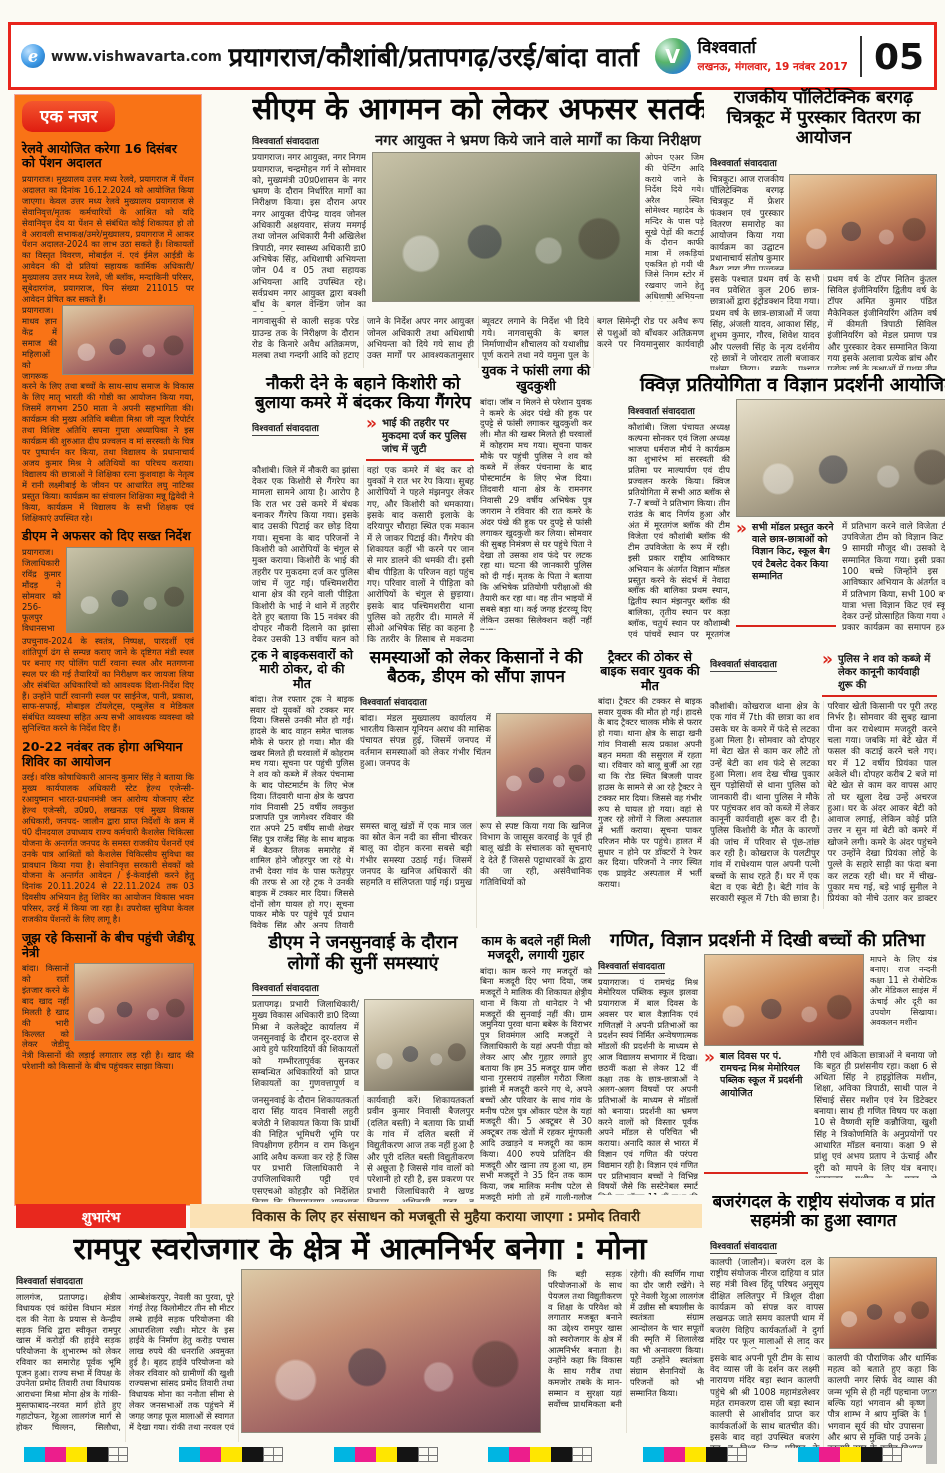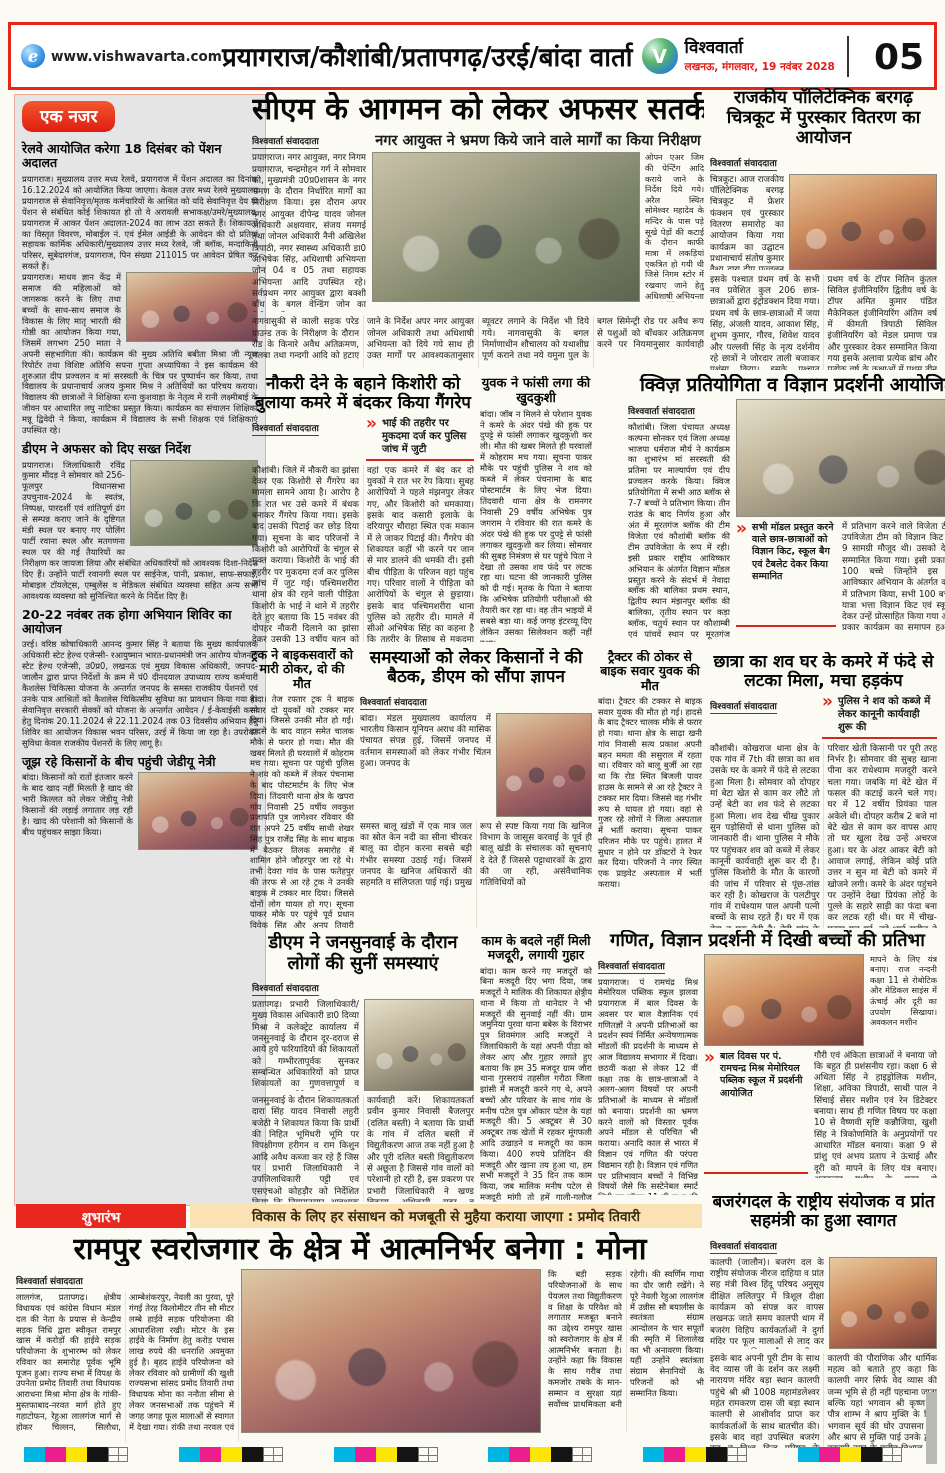--- a/index.html
+++ b/index.html
@@ -16,21 +16,21 @@
   .ie-icon::before{content:'e';}
   .url{font-weight:bold;font-size:13.5px;color:#222;}
   .masthead{flex:1;text-align:center;font-size:26px;font-weight:800;color:#0c0c0c;white-space:nowrap;}
   .brand{display:flex;align-items:center;gap:7px;padding:0 8px;}
   .logo-globe{width:36px;height:36px;border-radius:50%;flex:0 0 auto;
       background:radial-gradient(circle at 30% 28%,#d8f3e3,#58b46a 40%,#2e86c8 75%,#195f96);
       color:#fff;display:flex;align-items:center;justify-content:center;font-size:19px;font-weight:800;}
   .logo-globe::before{content:'V';}
   .brand-name{font-size:17px;font-weight:800;color:#0c0c0c;line-height:1;}
   .brand-date{font-size:10.5px;font-weight:bold;color:#e02019;margin-top:3px;}
-  .pageno{border-left:2px solid #333;margin-left:4px;padding:0 10px 0 25px;font-size:36px;font-weight:800;color:#111;}
+  .pageno{border-left:2px solid #333;margin-left:4px;padding:0 10px 0 12px;font-size:36px;font-weight:800;color:#111;}
   
   .art{position:absolute;overflow:hidden;box-sizing:border-box;}
   .art .hl{margin:0 0 3px;text-align:center;font-weight:800;color:#080808;line-height:1.14;}
   .byline{font-weight:bold;font-size:9px;border-bottom:1.5px solid #444;display:inline-block;
           padding-bottom:1px;margin:0 0 3px;}
   .body{font-size:8.7px;line-height:1.3;text-align:justify;color:#222;}
   .cols2{column-count:2;column-gap:8px;column-rule:1px solid #e3dfd2;}
   .cols4{column-count:4;column-gap:8px;column-rule:1px solid #e3dfd2;}
   .pq{display:flex;gap:5px;border-bottom:2px solid #d9261c;padding-bottom:4px;margin-bottom:4px;
       font-weight:bold;font-size:10px;line-height:1.3;align-items:flex-start;}
@@ -39,22 +39,22 @@
       background:linear-gradient(150deg,#c9c3a8,#a8a68c 30%,#7d8468 62%,#5c654f);}
   .ph::before{content:'';position:absolute;inset:0;background:
       radial-gradient(circle at 18% 68%,rgba(255,255,255,.38) 0 7%,transparent 8%),
       radial-gradient(circle at 42% 60%,rgba(35,40,60,.45) 0 9%,transparent 10%),
       radial-gradient(circle at 66% 66%,rgba(255,255,255,.3) 0 6%,transparent 7%),
       radial-gradient(circle at 85% 58%,rgba(60,48,40,.42) 0 8%,transparent 9%);}
   .ph-crowd{background:linear-gradient(160deg,#dcc9a6,#c58f74 35%,#9c5f62 68%,#6e4452);}
   .ph-indoor{background:linear-gradient(160deg,#e6dfca,#bfb49a 40%,#8e8673 76%,#6b6456);}
   .ph-event{background:linear-gradient(160deg,#e8c9a0,#cf9060 40%,#a05a48 76%,#70403a);}
   
-  .sidebar{position:absolute;left:14px;top:94px;width:252px;height:1112px;border:1px solid #f0a79e;
-           background:#e5e5e5;padding:5px 7px;box-sizing:border-box;overflow:hidden;}
+  .sidebar{position:absolute;left:14px;top:94px;width:188px;height:1112px;border:1px solid #f0a79e;
+           background:#f97316;padding:5px 7px;box-sizing:border-box;overflow:hidden;}
   .eknajar{background:linear-gradient(180deg,#f4562e,#df1d10);color:#fff;font-size:17px;font-weight:800;
            padding:3px 18px 5px;border-radius:10px;display:inline-block;margin:1px 0 4px;}
   .brief h3{font-size:12.6px;font-weight:800;margin:6px 0 3px;line-height:1.15;color:#080808;text-align:left;}
   .brief .body{font-size:8.4px;}
   .brief .ph{float:right;margin:0 0 3px 5px;}
   
   .shubh{position:absolute;left:16px;top:1204px;width:170px;height:24px;background:#e8281e;color:#fff;
          font-size:14px;font-weight:800;display:flex;align-items:center;justify-content:center;}
   .banner{position:absolute;left:190px;top:1204px;width:512px;height:24px;background:#fbe2b5;
           color:#3a2a10;font-size:13.5px;font-weight:800;display:flex;align-items:center;
@@ -79,30 +79,30 @@
   <div class="header">
     <div class="h-left">
       <span class="ie-icon"></span>
       <span class="url">www.vishwavarta.com</span>
     </div>
     <div class="masthead">प्रयागराज/कौशांबी/प्रतापगढ़/उरई/बांदा वार्ता</div>
     <div class="brand">
       <span class="logo-globe"></span>
       <div>
         <div class="brand-name">विश्ववार्ता</div>
-        <div class="brand-date">लखनऊ,  मंगलवार, 19 नवंबर 2028</div>
+        <div class="brand-date">लखनऊ,  मंगलवार, 19 नवंबर 2017</div>
       </div>
     </div>
     <div class="pageno">05</div>
   </div>
 
   <aside class="sidebar">
     <div class="eknajar">एक नजर</div>
     <div class="brief">
-      <h3>रेलवे आयोजित करेगा 18 दिसंबर को  पेंशन अदालत</h3>
+      <h3>रेलवे आयोजित करेगा 16 दिसंबर को  पेंशन अदालत</h3>
       <div class="body">प्रयागराज। मुख्यालय उत्तर मध्य रेलवे, प्रयागराज में पेंशन अदालत का दिनांक 16.12.2024 को आयोजित किया जाएगा। केवल उत्तर मध्य रेलवे मुख्यालय प्रयागराज से सेवानिवृत्त/मृतक कर्मचारियों के आश्रित को यदि सेवानिवृत्त देय या पेंशन से संबंधित कोई शिकायत हो तो वे अरावली सभाकक्ष/उमरे/मुख्यालय, प्रयागराज में आकर पेंशन अदालत-2024 का लाभ उठा सकते हैं। शिकायतों का विस्तृत विवरण, मोबाईल नं. एवं ईमेल आईडी के आवेदन की दो प्रतियां सहायक कार्मिक अधिकारी/मुख्यालय उत्तर मध्य रेलवे, जी ब्लॉक, मन्दाकिनी परिसर, सूबेदारगंज, प्रयागराज, पिन संख्या 211015 पर आवेदन प्रेषित कर सकते हैं।</div>
     </div>
     <div class="brief">
       <div class="body"><span class="ph ph-crowd" style="width:132px;height:70px;"></span><span>प्रयागराज। माधव ज्ञान केंद्र में समाज की महिलाओं को जागरूक करने के लिए तथा बच्चों के साथ-साथ समाज के विकास के लिए मातृ भारती की गोष्ठी का आयोजन किया गया, जिसमें लगभग 250 माता ने अपनी सहभागिता की। कार्यक्रम की मुख्य अतिथि बबीता मिश्रा जी न्यूज रिपोर्टर तथा विशिष्ट अतिथि सपना गुप्ता अध्यापिका ने इस कार्यक्रम की शुरुआत दीप प्रज्वलन व मां सरस्वती के चित्र पर पुष्पार्चन कर किया, तथा विद्यालय के प्रधानाचार्य अजय कुमार मिश्र ने अतिथियों का परिचय कराया। विद्यालय की छात्राओं ने शिक्षिका रत्ना कुशवाहा के नेतृत्व में रानी लक्ष्मीबाई के जीवन पर आधारित लघु नाटिका प्रस्तुत किया। कार्यक्रम का संचालन शिक्षिका मन्नू द्विवेदी ने किया, कार्यक्रम में विद्यालय के सभी शिक्षक एवं शिक्षिकाएं उपस्थित रहे।</span></div>
     </div>
     <div class="brief">
       <h3>डीएम ने अफसर को दिए सख्त निर्देश</h3>
       <div class="body"><span class="ph" style="width:128px;height:86px;"></span><span>प्रयागराज। जिलाधिकारी रविंद्र कुमार मौंदड़ ने सोमवार को 256- फूलपुर विधानसभा उपचुनाव-2024 के स्वतंत्र, निष्पक्ष, पारदर्शी एवं शांतिपूर्ण ढंग से सम्पन्न कराए जाने के दृष्टिगत मंडी स्थल पर बनाए गए पोलिंग पार्टी रवाना स्थल और मतगणना स्थल पर की गई तैयारियों का निरीक्षण कर जायजा लिया और संबंधित अधिकारियों को आवश्यक दिशा-निर्देश दिए हैं। उन्होंने पार्टी रवानगी स्थल पर साईनेज, पानी, प्रकाश, साफ-सफाई, मोबाइल टॉयलेट्स, एम्बुलेंस व मेडिकल संबंधित व्यवस्था सहित अन्य सभी आवश्यक व्यवस्था को सुनिश्चित करने के निर्देश दिए हैं।</span></div>
     </div>
     <div class="brief">
@@ -148,21 +148,21 @@
     <div class="flexr" style="align-items:flex-start;">
       <div style="width:50%;"><div class="byline">विश्ववार्ता संवाददाता</div></div>
       <div class="pq" style="width:50%;">
         <span class="mk">»</span>
         <span>भाई की तहरीर पर मुकदमा दर्ज कर पुलिस जांच में जुटी</span>
       </div>
     </div>
     <div class="body cols2" style="height:200px;">कौशांबी। जिले में नौकरी का झांसा देकर एक किशोरी से गैंगरेप का मामला सामने आया है। आरोप है कि रात भर उसे कमरे में बंधक बनाकर गैंगरेप किया गया। इसके बाद उसकी पिटाई कर छोड़ दिया गया। सूचना के बाद परिजनों ने किशोरी को आरोपियों के चंगुल से मुक्त कराया। किशोरी के भाई की तहरीर पर मुकदमा दर्ज कर पुलिस जांच में जुट गई। पश्चिमशरीरा थाना क्षेत्र की रहने वाली पीड़िता किशोरी के भाई ने थाने में तहरीर देते हुए बताया कि 15 नवंबर की दोपहर नौकरी दिलाने का झांसा देकर उसकी 13 वर्षीय बहन को आरोपी ने कटारी कस्बा बुलाया। वहां एक कमरे में बंद कर दो युवकों ने रात भर रेप किया। सुबह आरोपियों ने पहले मंझनपुर लेकर गए, और किशोरी को धमकाया। इसके बाद कसारी इलाके के दरियापुर चौराहा स्थित एक मकान में ले जाकर पिटाई की। गैंगरेप की शिकायत कहीं भी करने पर जान से मार डालने की धमकी दी। इसी बीच पीड़िता के परिजन वहां पहुंच गए। परिवार वालों ने पीड़िता को आरोपियों के चंगुल से छुड़ाया। इसके बाद पश्चिमशरीरा थाना पुलिस को तहरीर दी। मामले में सीओ अभिषेक सिंह का कहना है कि तहरीर के हिसाब से मुकदमा पंजीकृत करवा दिया गया था। इसमें गहनता से जांच की जा रही है। जो भी तथ्य सामने आएंगे उसी के आधार पर आवश्यक कार्यवाही की जाएगी।</div>
   </section>
 
-  <section class="art" style="left:480px;top:376px;width:112px;height:266px;">
+  <section class="art" style="left:480px;top:364px;width:112px;height:266px;">
     <h2 class="hl" style="font-size:13px;">युवक ने फांसी लगा की खुदकुशी</h2>
     <div class="body" style="font-size:8.4px;">बांदा। जॉब न मिलने से परेशान युवक ने कमरे के अंदर पंखे की हुक पर दुपट्टे से फांसी लगाकर खुदकुशी कर ली। मौत की खबर मिलते ही घरवालों में कोहराम मच गया। सूचना पाकर मौके पर पहुंची पुलिस ने शव को कब्जे में लेकर पंचनामा के बाद पोस्टमार्टम के लिए भेज दिया। तिंदवारी थाना क्षेत्र के रामनगर निवासी 29 वर्षीय अभिषेक पुत्र जगराम ने रविवार की रात कमरे के अंदर पंखे की हुक पर दुपट्टे से फांसी लगाकर खुदकुशी कर लिया। सोमवार की सुबह निमंत्रण से घर पहुंचे पिता ने देखा तो उसका शव फंदे पर लटक रहा था। घटना की जानकारी पुलिस को दी गई। मृतक के पिता ने बताया कि अभिषेक प्रतियोगी परीक्षाओं की तैयारी कर रहा था। वह तीन भाइयों में सबसे बड़ा था। कई जगह इंटरव्यू दिए लेकिन उसका सिलेक्शन कहीं नहीं हुआ।</div>
   </section>
 
   <section class="art" style="left:628px;top:374px;width:339px;height:272px;">
     <h2 class="hl nowrap" style="font-size:19px;">क्विज़ प्रतियोगिता व विज्ञान प्रदर्शनी आयोजित</h2>
     <div class="flexr" style="gap:6px;">
       <div style="width:102px;flex:0 0 auto;">
         <div class="byline">विश्ववार्ता संवाददाता</div>
         <div class="body" style="font-size:8.4px;height:218px;overflow:hidden;">कौशांबी। जिला पंचायत अध्यक्ष कल्पना सोनकर एवं जिला अध्यक्ष भाजपा धर्मराज मौर्य ने कार्यक्रम का शुभारंभ मां सरस्वती की प्रतिमा पर माल्यार्पण एवं दीप प्रज्वलन करके किया। क्विज प्रतियोगिता में सभी आठ ब्लॉक से 7-7 बच्चों ने प्रतिभाग किया। तीन राउंड के बाद निर्णय हुआ और अंत में मूरतगंज ब्लॉक की टीम विजेता एवं कौशांबी ब्लॉक की टीम उपविजेता के रूप में रही। इसी प्रकार राष्ट्रीय आविष्कार अभियान के अंतर्गत विज्ञान मॉडल प्रस्तुत करने के संदर्भ में नेवादा ब्लॉक की बालिका प्रथम स्थान, द्वितीय स्थान मंझनपुर ब्लॉक की बालिका, तृतीय स्थान पर कड़ा ब्लॉक, चतुर्थ स्थान पर कौशाम्बी एवं पांचवें स्थान पर मूरतगंज ब्लॉक की बालिका रही।</div>
@@ -194,21 +194,20 @@
     </div>
     <div class="body cols2" style="margin-top:4px;height:108px;">समस्त बालू खंडों में एक मात्र जल का स्रोत केन नदी का सीना चीरकर बालू का दोहन करना सबसे बड़ी गंभीर समस्या उठाई गई। जिसमें जनपद के खनिज अधिकारों की सहमति व संलिप्तता पाई गई। प्रमुख रूप से स्पष्ट किया गया कि खनिज विभाग के जासूस करवाई के पूर्व ही बालू खंडी के संचालक को सूचनाएं दे देते हैं जिससे पट्टाधारकों के द्वारा की जा रही, असंवैधानिक गतिविधियों को</div>
   </section>
 
   <section class="art" style="left:598px;top:650px;width:104px;height:278px;">
     <h2 class="hl" style="font-size:12.5px;">ट्रैक्टर की ठोकर से बाइक सवार युवक की मौत</h2>
     <div class="body" style="font-size:8.3px;">बांदा। ट्रैक्टर की टक्कर से बाइक सवार युवक की मौत हो गई। हादसे के बाद ट्रैक्टर चालक मौके से फरार हो गया। थाना क्षेत्र के साढ़ा खनी गांव निवासी सत्य प्रकाश अपनी बहन ममता की ससुराल में रहता था। रविवार को बालू बुर्जी आ रहा था कि रोड स्थित बिजली पावर हाउस के सामने से आ रहे ट्रैक्टर ने टक्कर मार दिया। जिससे वह गंभीर रूप से घायल हो गया। वहां से गुजर रहे लोगों ने जिला अस्पताल में भर्ती कराया। सूचना पाकर परिजन मौके पर पहुंचे। हालत में सुधार न होने पर डॉक्टरों ने रेफर कर दिया। परिजनों ने नगर स्थित एक प्राइवेट अस्पताल में भर्ती कराया।</div>
   </section>
 
   <section class="art" style="left:710px;top:652px;width:227px;height:276px;">
-    <h2 class="hl" style="font-size:17px;">छात्रा का शव घर के कमरे में फंदे से लटका मिला, मचा हड़कंप</h2>
     <div class="flexr" style="align-items:flex-start;">
       <div style="width:48%;"><div class="byline">विश्ववार्ता संवाददाता</div></div>
       <div class="pq" style="width:52%;">
         <span class="mk">»</span>
         <span>पुलिस ने शव को कब्जे में लेकर कानूनी कार्यवाही शुरू की</span>
       </div>
     </div>
     <div class="body cols2" style="height:208px;">कौशांबी। कोखराज थाना क्षेत्र के एक गांव में 7th की छात्रा का शव उसके घर के कमरे में फंदे से लटका हुआ मिला है। सोमवार को दोपहर मां बेटा खेत से काम कर लौटे तो उन्हें बेटी का शव फंदे से लटका हुआ मिला। शव देख चीख पुकार सुन पड़ोसियों से थाना पुलिस को जानकारी दी। थाना पुलिस ने मौके पर पहुंचकर शव को कब्जे में लेकर कानूनी कार्यवाही शुरू कर दी है। पुलिस किशोरी के मौत के कारणों की जांच में परिवार से पूंछ-तांछ कर रही है। कोखराज के पलटीपुर गांव में राधेश्याम पाल अपनी पत्नी बच्चों के साथ रहते हैं। घर में एक बेटा व एक बेटी है। बेटी गांव के सरकारी स्कूल में 7th की छात्रा है। परिवार खेती किसानी पर पूरी तरह निर्भर है। सोमवार की सुबह खाना पीना कर राधेश्याम मजदूरी करने चला गया। जबकि मां बेटे खेत में फसल की कटाई करने चले गए। घर में 12 वर्षीय प्रियंका पाल अकेले थी। दोपहर करीब 2 बजे मां बेटे खेत से काम कर वापस आए तो घर खुला देख उन्हें अचरज हुआ। घर के अंदर आकर बेटी को आवाज लगाई, लेकिन कोई प्रति उत्तर न सुन मां बेटी को कमरे में खोजने लगी। कमरे के अंदर पहुंचने पर उन्होंने देखा प्रियंका लोहे के पुल्ले के सहारे साड़ी का फंदा बना कर लटक रही थी। घर में चीख-पुकार मच गई, बड़े भाई सुनील ने प्रियंका को नीचे उतार कर डाक्टर को बुलाया। डाक्टर ने प्रियंका को मृत घोषित कर दिया। पड़ोसियों ने थाना पुलिस को जानकारी दी।</div>
   </section>
 

